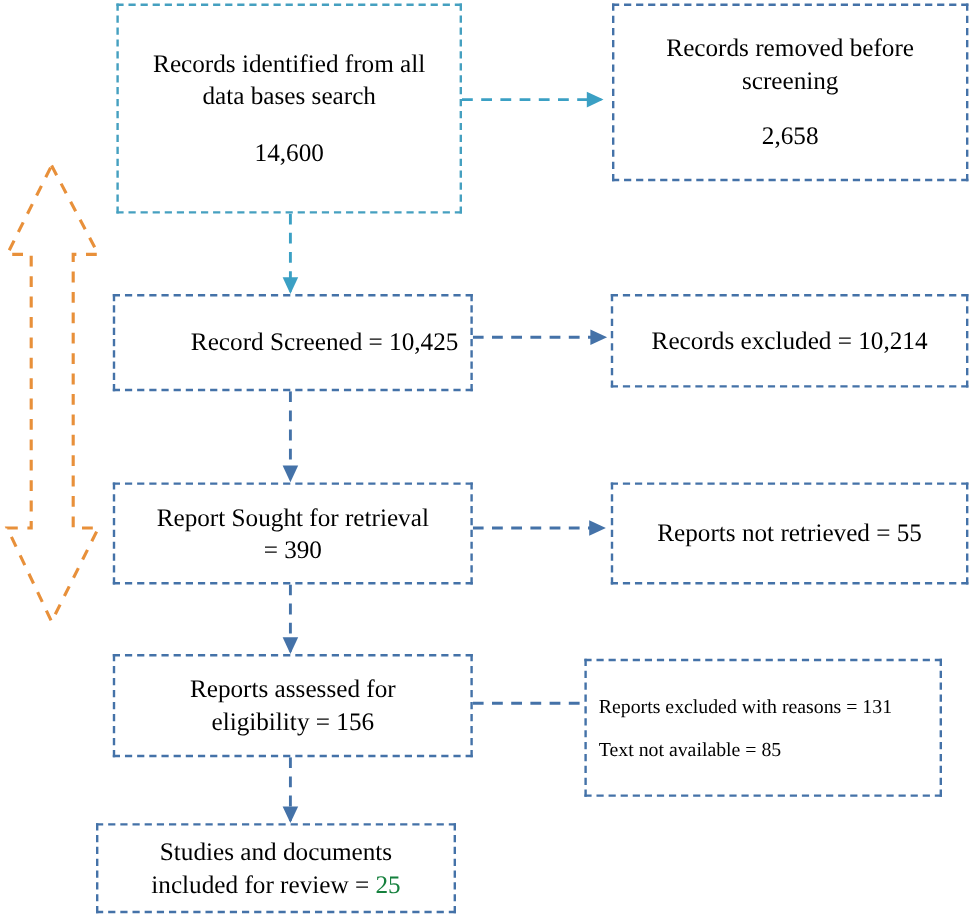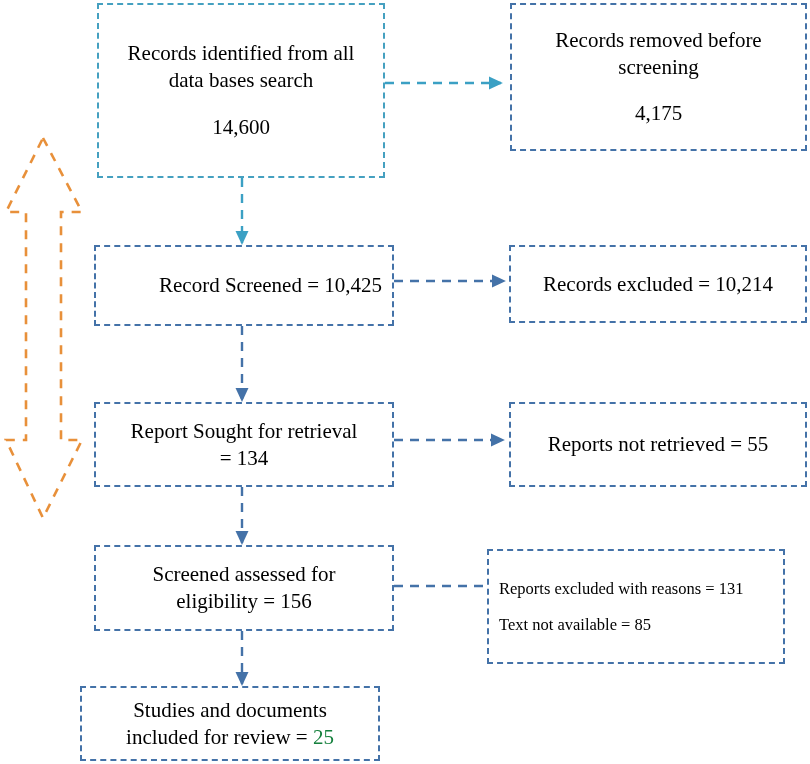--- a/index.html
+++ b/index.html
@@ -125,52 +125,52 @@
       <span class="spacer"></span>
       <span class="line">14,600</span>
     </span>
   </div>
 
   <div class="box steel" style="left:510px; top:3px; width:297px; height:148px; font-size:21px;">
     <span class="txt">
       <span class="line">Records removed before</span>
       <span class="line">screening</span>
       <span class="spacer"></span>
-      <span class="line">4,175</span>
+      <span class="line">2,658</span>
     </span>
   </div>
 
   <div class="box steel" style="left:94px; top:245px; width:300px; height:81px; font-size:21px;text-align:right;">
     <span class="txt">
       <span class="line">Record Screened = 10,425</span>
     </span>
   </div>
 
   <div class="box steel" style="left:509px; top:245px; width:298px; height:78px; font-size:21px;">
     <span class="txt">
       <span class="line">Records excluded = 10,214</span>
     </span>
   </div>
 
   <div class="box steel" style="left:94px; top:402px; width:300px; height:85px; font-size:21px;">
     <span class="txt">
       <span class="line">Report Sought for retrieval</span>
-      <span class="line">= 134</span>
+      <span class="line">= 390</span>
     </span>
   </div>
 
   <div class="box steel" style="left:509px; top:402px; width:298px; height:85px; font-size:21px;">
     <span class="txt">
       <span class="line">Reports not retrieved = 55</span>
     </span>
   </div>
 
   <div class="box steel" style="left:94px; top:545px; width:300px; height:86px; font-size:21px;">
     <span class="txt">
-      <span class="line">Screened assessed for</span>
+      <span class="line">Reports assessed for</span>
       <span class="line">eligibility = 156</span>
     </span>
   </div>
 
   <div class="box steel" style="left:487px; top:549px; width:298px; height:115px; font-size:16.5px;">
     <span class="txt lead">
       <span class="line">Reports excluded with reasons = 131</span>
       <span class="line">Text not available = 85</span>
     </span>
   </div>

